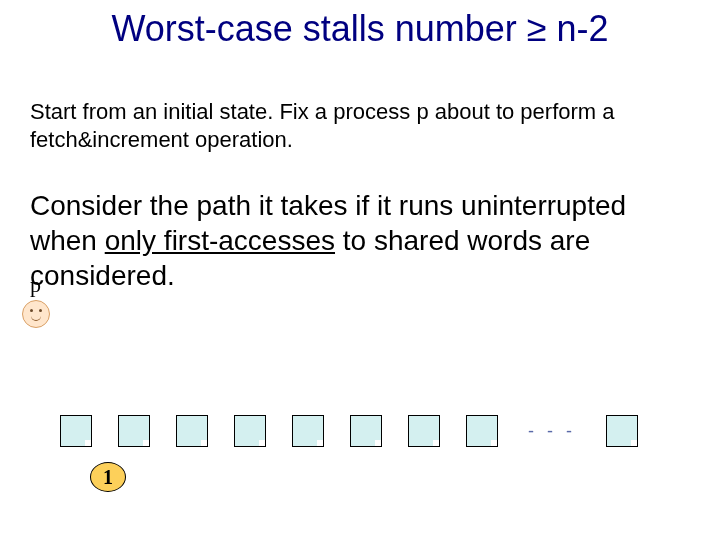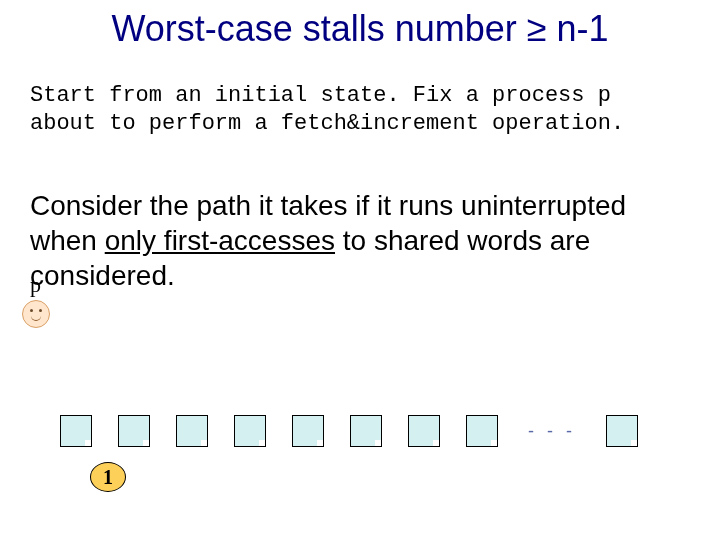--- a/index.html
+++ b/index.html
@@ -22,27 +22,26 @@
     top: 8px;
     left: 0;
     width: 720px;
     text-align: center;
     font-size: 36px;
     font-weight: normal;
     color: #000080;
   }
   .para1 {
     position: absolute;
-    top: 82px;
+    top: 98px;
     left: 30px;
     width: 630px;
     font-size: 22px;
     line-height: 1.25;
     color: #000;
-    font-family: Liberation Mono, monospace;
   }
   .para2 {
     position: absolute;
     top: 188px;
     left: 30px;
     width: 640px;
     font-size: 28px;
     line-height: 1.25;
     color: #000;
   }
@@ -134,21 +133,21 @@
     font-family: "Times New Roman", serif;
     font-size: 20px;
     font-weight: bold;
   }
 </style>
 </head>
 <body>
 
 <div class="slide">
 
-  <div class="title">Worst-case stalls number ≥  n-1</div>
+  <div class="title">Worst-case stalls number ≥  n-2</div>
 
   <div class="para1">
     <span>Start from an initial state. Fix a process </span><span>p</span><span>  about to perform  a fetch&amp;increment operation.</span>
   </div>
 
   <div class="para2">
     <span>Consider the path it takes if it runs uninterrupted when </span><span class="underline">only  first-accesses</span><span> to shared words are considered.</span>
   </div>
 
   <div class="p-label">p</div>

